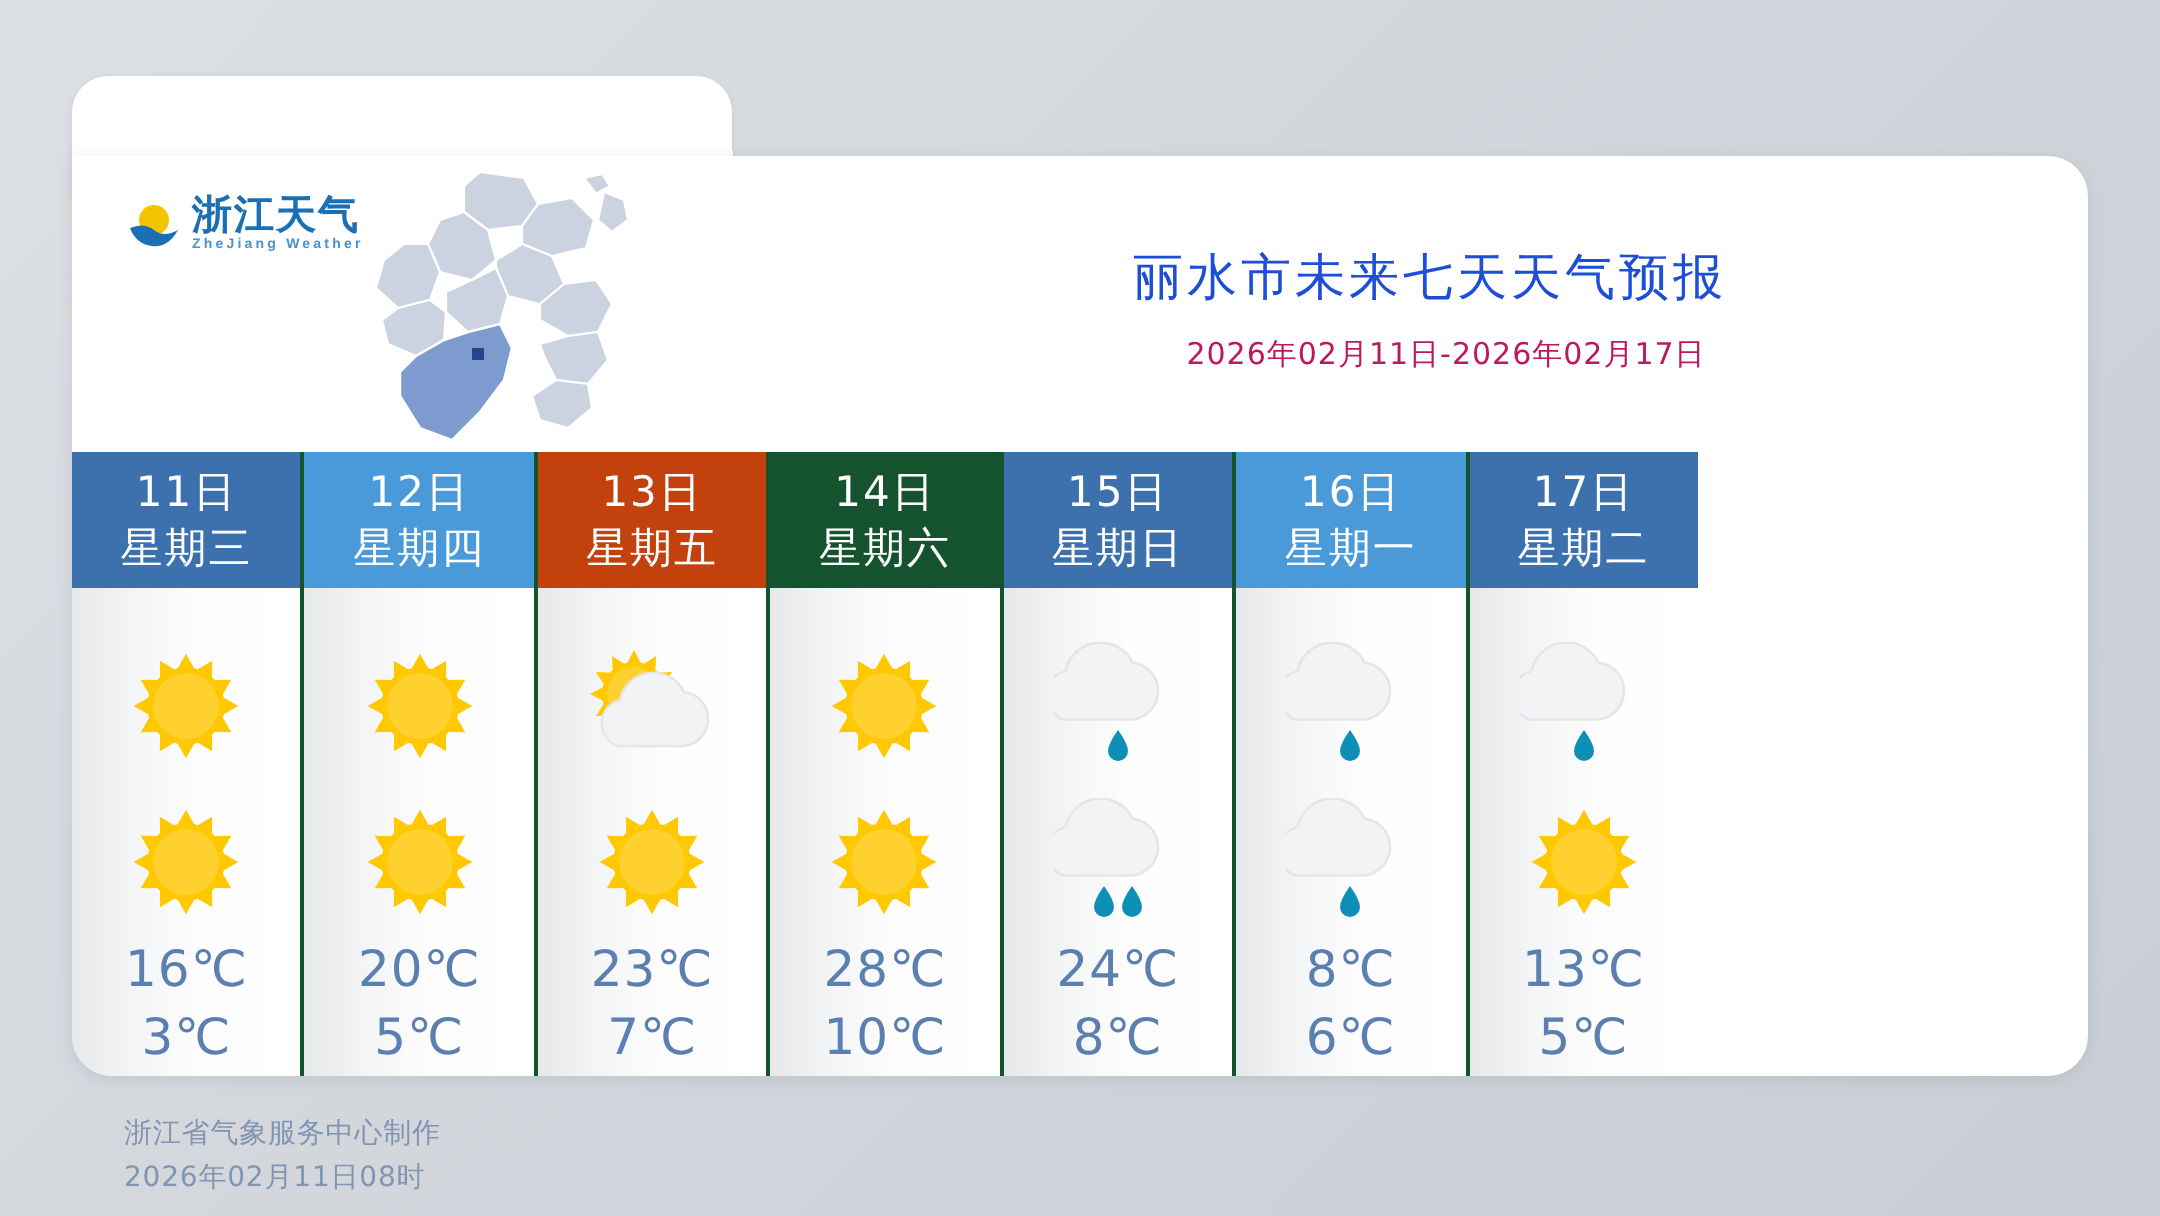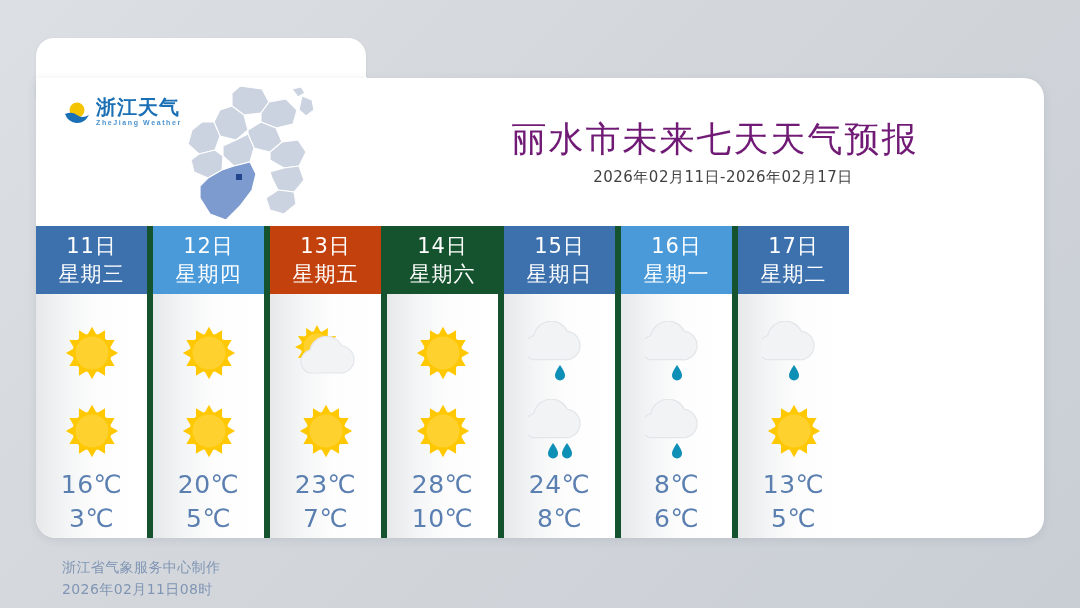--- a/index.html
+++ b/index.html
@@ -43,33 +43,33 @@
   .logo-en {
     font-size:7px; font-weight:bold; color:#4a93cf; letter-spacing:1.6px;
     line-height:10px; white-space:nowrap;
   }
 
   .map-holder { position:absolute; left:130px; top:4px; width:160px; height:144px; }
 
   .title-block { position:absolute; left:350px; top:0; width:658px; height:148px;
                  display:flex; flex-direction:column; align-items:center; justify-content:center; }
   .main-title {
-    font-size:35px; color:#701a75; letter-spacing:2px; line-height:42px;
+    font-size:25px; color:#1d4ed8; letter-spacing:2px; line-height:42px;
     font-family:"DejaVu Sans",sans-serif; white-space:nowrap;
   }
   .sub-title {
-    font-size:15px; color:#404040; letter-spacing:.5px; margin-top:8px;
+    font-size:15px; color:#be185d; letter-spacing:.5px; margin-top:8px;
     font-family:"DejaVu Sans",sans-serif; white-space:nowrap;margin-left:16px;
   }
 
   
   .grid { position:absolute; left:0; top:148px; width:813px; height:312px;
           display:flex; border-radius:0 0 20px 20px; overflow:hidden; }
   .day-col { flex:1 1 0; display:flex; flex-direction:column; position:relative; }
-  .day-col + .day-col { border-left:6px solid #14532d; }
+  .day-col + .day-col { border-left:2px solid #14532d; }
 
   .day-head {
     height:68px; display:flex; flex-direction:column;
     align-items:center; justify-content:center; color:#ffffff;
     font-family:"DejaVu Sans",sans-serif;
   }
   .day-head .dnum { font-size:21px; line-height:27px; letter-spacing:1px; }
   .day-head .dweek { font-size:21px; line-height:28px; letter-spacing:1px; }
 
   .day-body {

